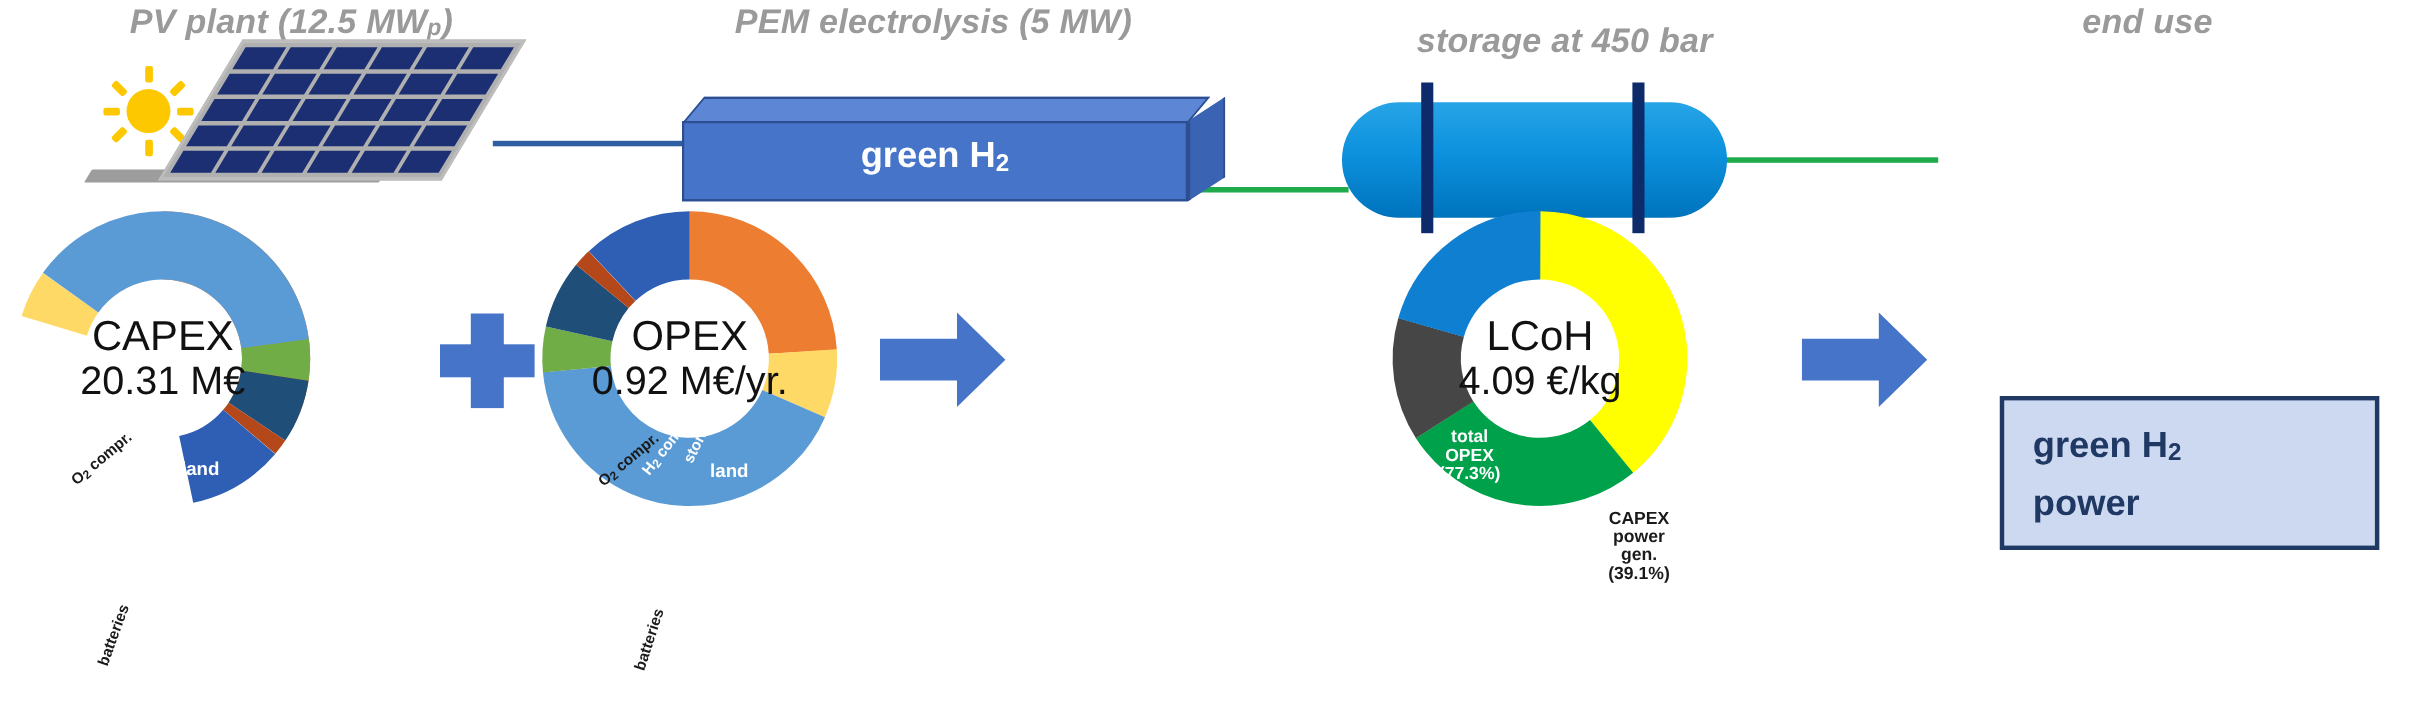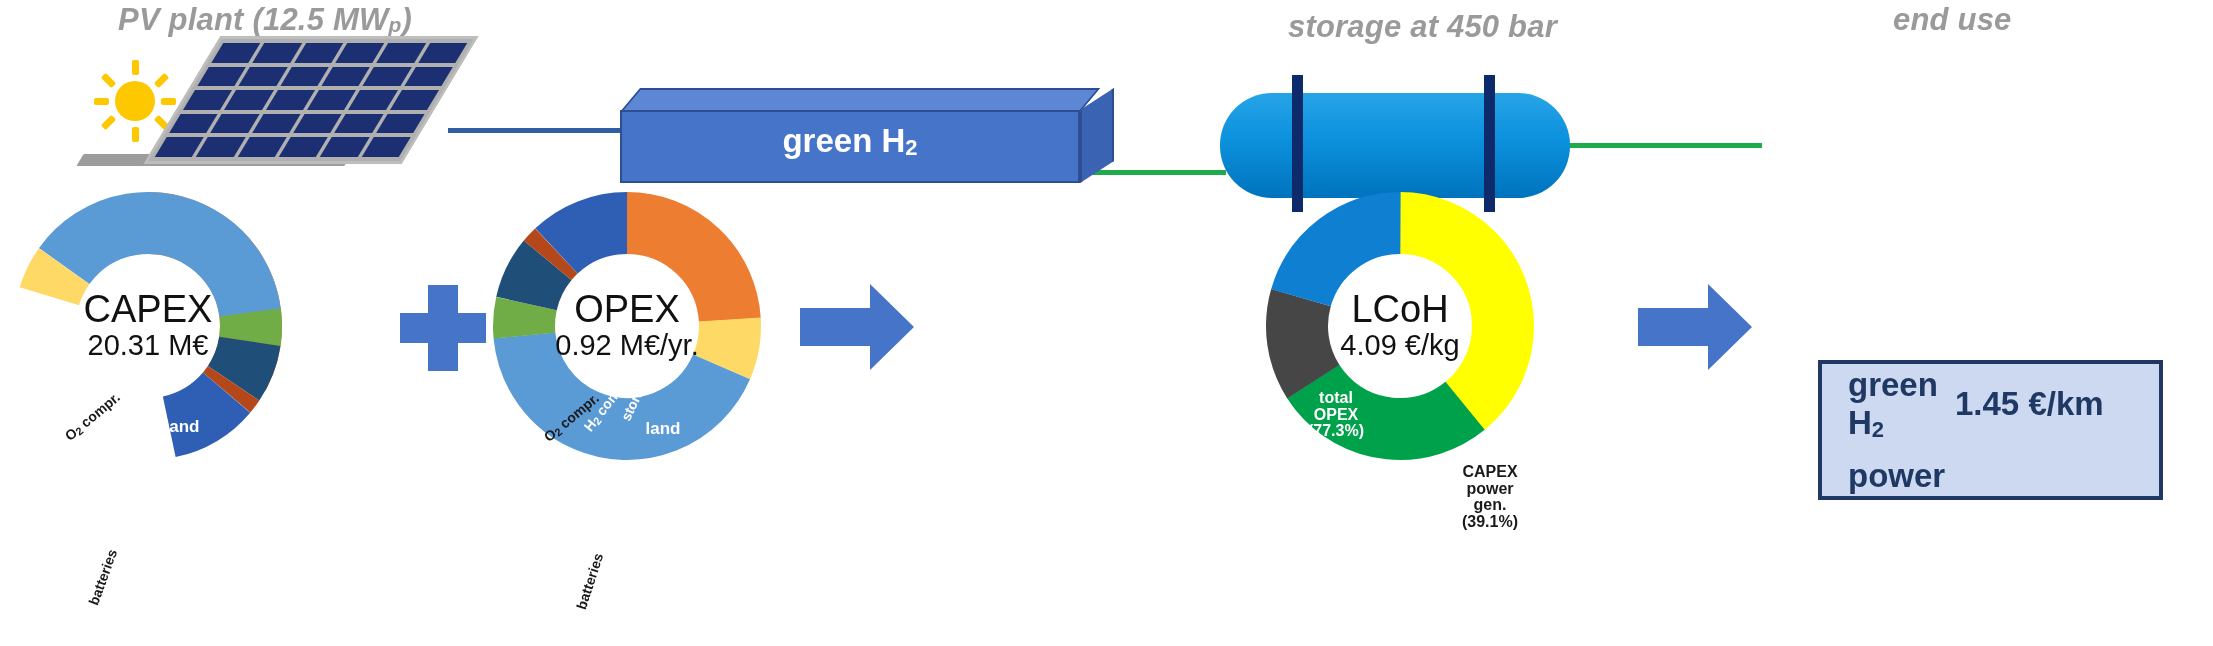--- a/index.html
+++ b/index.html
@@ -60,21 +60,21 @@
   .wire.blue{background:#2e5fa3;}
   .wire.green{background:#1faa4c;}
 
   
   .donut{position:absolute;}
   .donut svg{display:block;overflow:visible;}
   .ctr{position:absolute;left:0;top:0;width:100%;height:100%;
        display:flex;flex-direction:column;align-items:center;justify-content:center;
        pointer-events:none;}
   .ctr .t1{font-size:38px;color:#111;line-height:1.03;}
-  .ctr .t2{font-size:29px;color:#111;line-height:1.1;}
+  .ctr .t2{font-size:36px;color:#111;line-height:1.1;}
   .seglbl{position:absolute;color:#fff;font-weight:700;line-height:1.04;
           text-align:center;pointer-events:none;white-space:pre-line;}
   .seglbl sub{font-size:.78em;vertical-align:-2px;}
 
   
   .plus{position:absolute;left:400px;top:285px;width:86px;height:86px;}
   .plus i{position:absolute;background:#4674c8;display:block;}
   .plus i.h{left:0;top:28px;width:86px;height:30px;}
   .plus i.v{left:28px;top:0;width:30px;height:86px;}
 
@@ -91,21 +91,22 @@
                  color:#1f3864;font-size:33px;font-weight:700;padding:7px 0;}
   .restable .row .v{min-width:178px;text-align:left;}
   .restable .row .k sub{font-size:22px;vertical-align:-3px;}
 </style>
 </head>
 <body>
 
 <div class="stage">
 
   <div class="hdr" style="left:118px;top:2px;"><span>PV plant (12.5 MW</span><sub>p</sub><span>)</span></div>
-  <div class="hdr" style="left:1288px;top:9px;">storage at 450 bar</div>
+  <div class="hdr" style="left:668px;top:2px;">PEM electrolysis (5 MW)</div>
+  <div class="hdr" style="left:1288px;top:19px;">storage at 450 bar</div>
   <div class="hdr" style="left:1893px;top:2px;">end use</div>
 
   <div class="pv">
     <div class="sun">
       <div class="core"></div>
       <b style="left:34px;top:-4px;width:7px;height:15px;"></b>
       <b style="left:34px;top:63px;width:7px;height:15px;"></b>
       <b style="left:-4px;top:34px;width:15px;height:7px;"></b>
       <b style="left:63px;top:34px;width:15px;height:7px;"></b>
       <b style="left:7px;top:9px;width:7px;height:15px;transform:rotate(-45deg);"></b>
@@ -260,20 +261,19 @@
 
   <div class="arrow" style="left:1638px;top:282px;width:115px;height:90px;">
     <svg viewBox="0 0 115 90" width="115" height="90">
       <path d="M0 26 L70 26 L70 2 L114 45 L70 88 L70 64 L0 64 Z" fill="#4674c8"></path>
     </svg>
   </div>
 
   <div class="restable">
     <div class="row">
       <span class="k"><span>green H</span><sub>2</sub></span>
-      <span class="v">1.45 €/km</span>
     </div>
     <div class="row">
       <span class="k">power</span>
     </div>
   </div>
 
 </div>
 
 </body></html>

